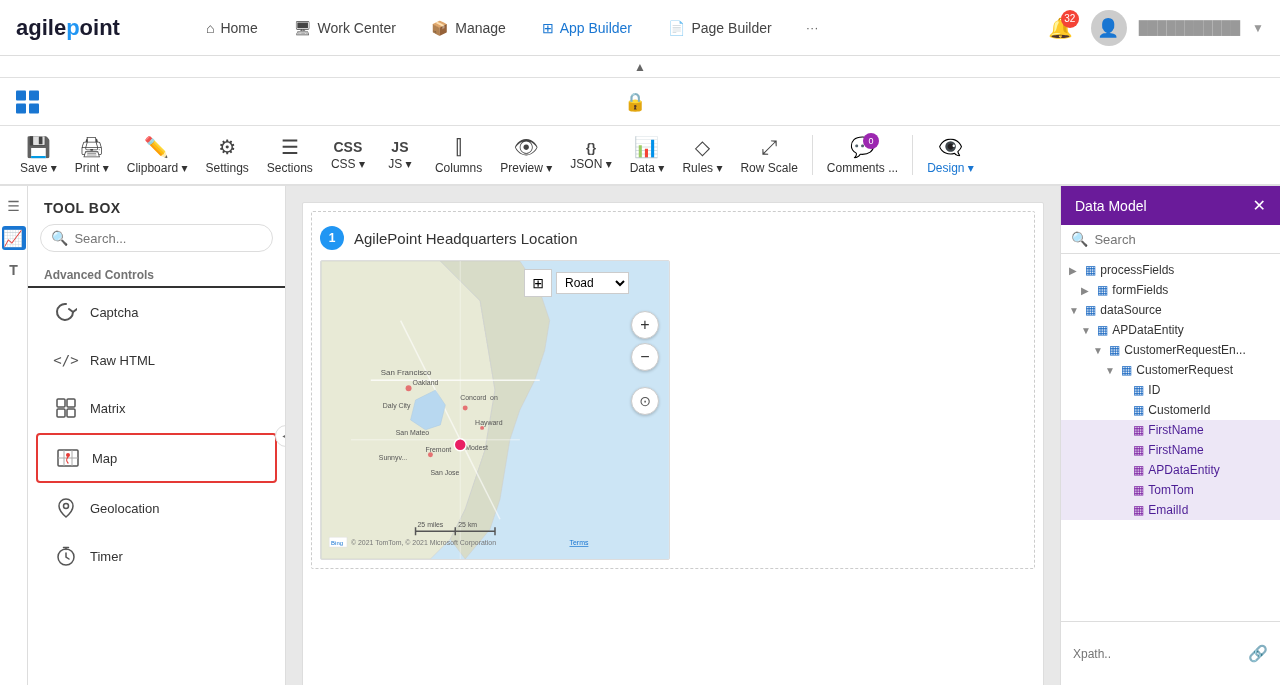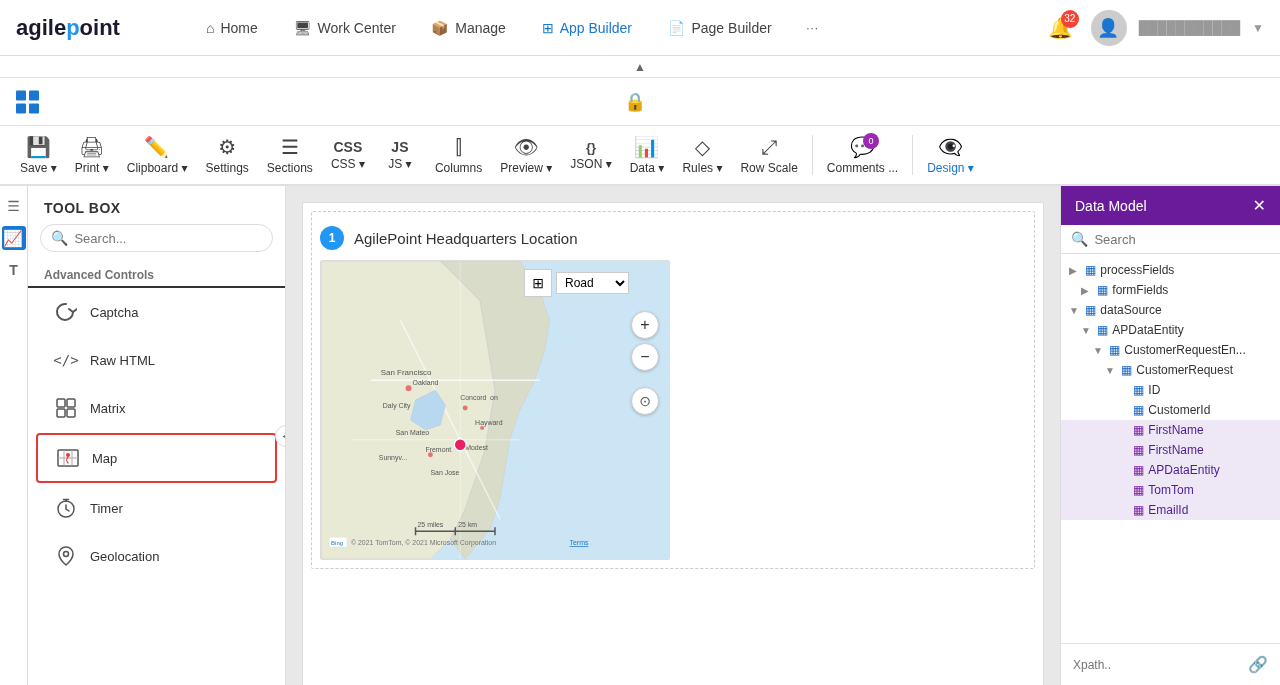--- a/index.html
+++ b/index.html
@@ -191,21 +191,21 @@
     .dm-icon { font-size: 12px; color: #1565c0; flex-shrink: 0; }
     .dm-label { flex: 1; }
     .dm-highlight { color: #4c1d95; font-weight: 500; }
     .dm-indent1 { padding-left: 20px; }
     .dm-indent2 { padding-left: 32px; }
     .dm-indent3 { padding-left: 44px; }
     .dm-indent4 { padding-left: 56px; }
 
     
     .dm-footer {
-      border-top: 1px solid #ddd; padding: 11px 12px; display: flex; align-items: center; gap: 8px;
+      border-top: 1px solid #ddd; padding: 22px 12px; display: flex; align-items: center; gap: 8px;
     }
     .dm-xpath-input { border: none; outline: none; font-size: 12px; flex: 1; color: #555; }
     .dm-xpath-icon { color: #1976d2; font-size: 16px; cursor: pointer; }
 
     
     ::-webkit-scrollbar { width: 6px; height: 6px; }
     ::-webkit-scrollbar-track { background: #f0f0f0; }
     ::-webkit-scrollbar-thumb { background: #ccc; border-radius: 3px; }
   </style>
 </head>
@@ -388,36 +388,36 @@
           <circle cx="11" cy="8" r="2" fill="#e53935"></circle>
           <path d="M11 10 C11 10 8 13 11 16" stroke="#e53935" stroke-width="1.2" fill="none" stroke-linecap="round"></path>
         </svg>
       </div>
       <span class="toolbox-item-label">Map</span>
     </div>
 
     <div class="toolbox-item">
       <div class="toolbox-item-icon">
         <svg width="22" height="22" viewBox="0 0 22 22" fill="none" xmlns="http://www.w3.org/2000/svg">
+          <path d="M11 2 C7 2 4 5 4 9 C4 14 11 20 11 20 C11 20 18 14 18 9 C18 5 15 2 11 2Z" stroke="#555" stroke-width="1.5" fill="none"></path>
+          <circle cx="11" cy="9" r="2.5" stroke="#555" stroke-width="1.5" fill="none"></circle>
+        </svg>
+      </div>
+      <span class="toolbox-item-label">Geolocation</span>
+    </div>
+
+    <div class="toolbox-item">
+      <div class="toolbox-item-icon">
+        <svg width="22" height="22" viewBox="0 0 22 22" fill="none" xmlns="http://www.w3.org/2000/svg">
           <circle cx="11" cy="12" r="8" stroke="#555" stroke-width="1.5" fill="none"></circle>
           <path d="M11 8v4l3 2" stroke="#555" stroke-width="1.5" stroke-linecap="round"></path>
           <path d="M8.5 2.5h5M11 2.5v2" stroke="#555" stroke-width="1.5" stroke-linecap="round"></path>
         </svg>
       </div>
       <span class="toolbox-item-label">Timer</span>
-    </div>
-
-    <div class="toolbox-item">
-      <div class="toolbox-item-icon">
-        <svg width="22" height="22" viewBox="0 0 22 22" fill="none" xmlns="http://www.w3.org/2000/svg">
-          <path d="M11 2 C7 2 4 5 4 9 C4 14 11 20 11 20 C11 20 18 14 18 9 C18 5 15 2 11 2Z" stroke="#555" stroke-width="1.5" fill="none"></path>
-          <circle cx="11" cy="9" r="2.5" stroke="#555" stroke-width="1.5" fill="none"></circle>
-        </svg>
-      </div>
-      <span class="toolbox-item-label">Geolocation</span>
     </div>
 
     <div class="panel-collapse">◀</div>
   </div>
 
   <div class="canvas-area">
     <div class="form-container">
       <div class="form-section">
         <div class="section-header">
           <div class="section-number">1</div>

